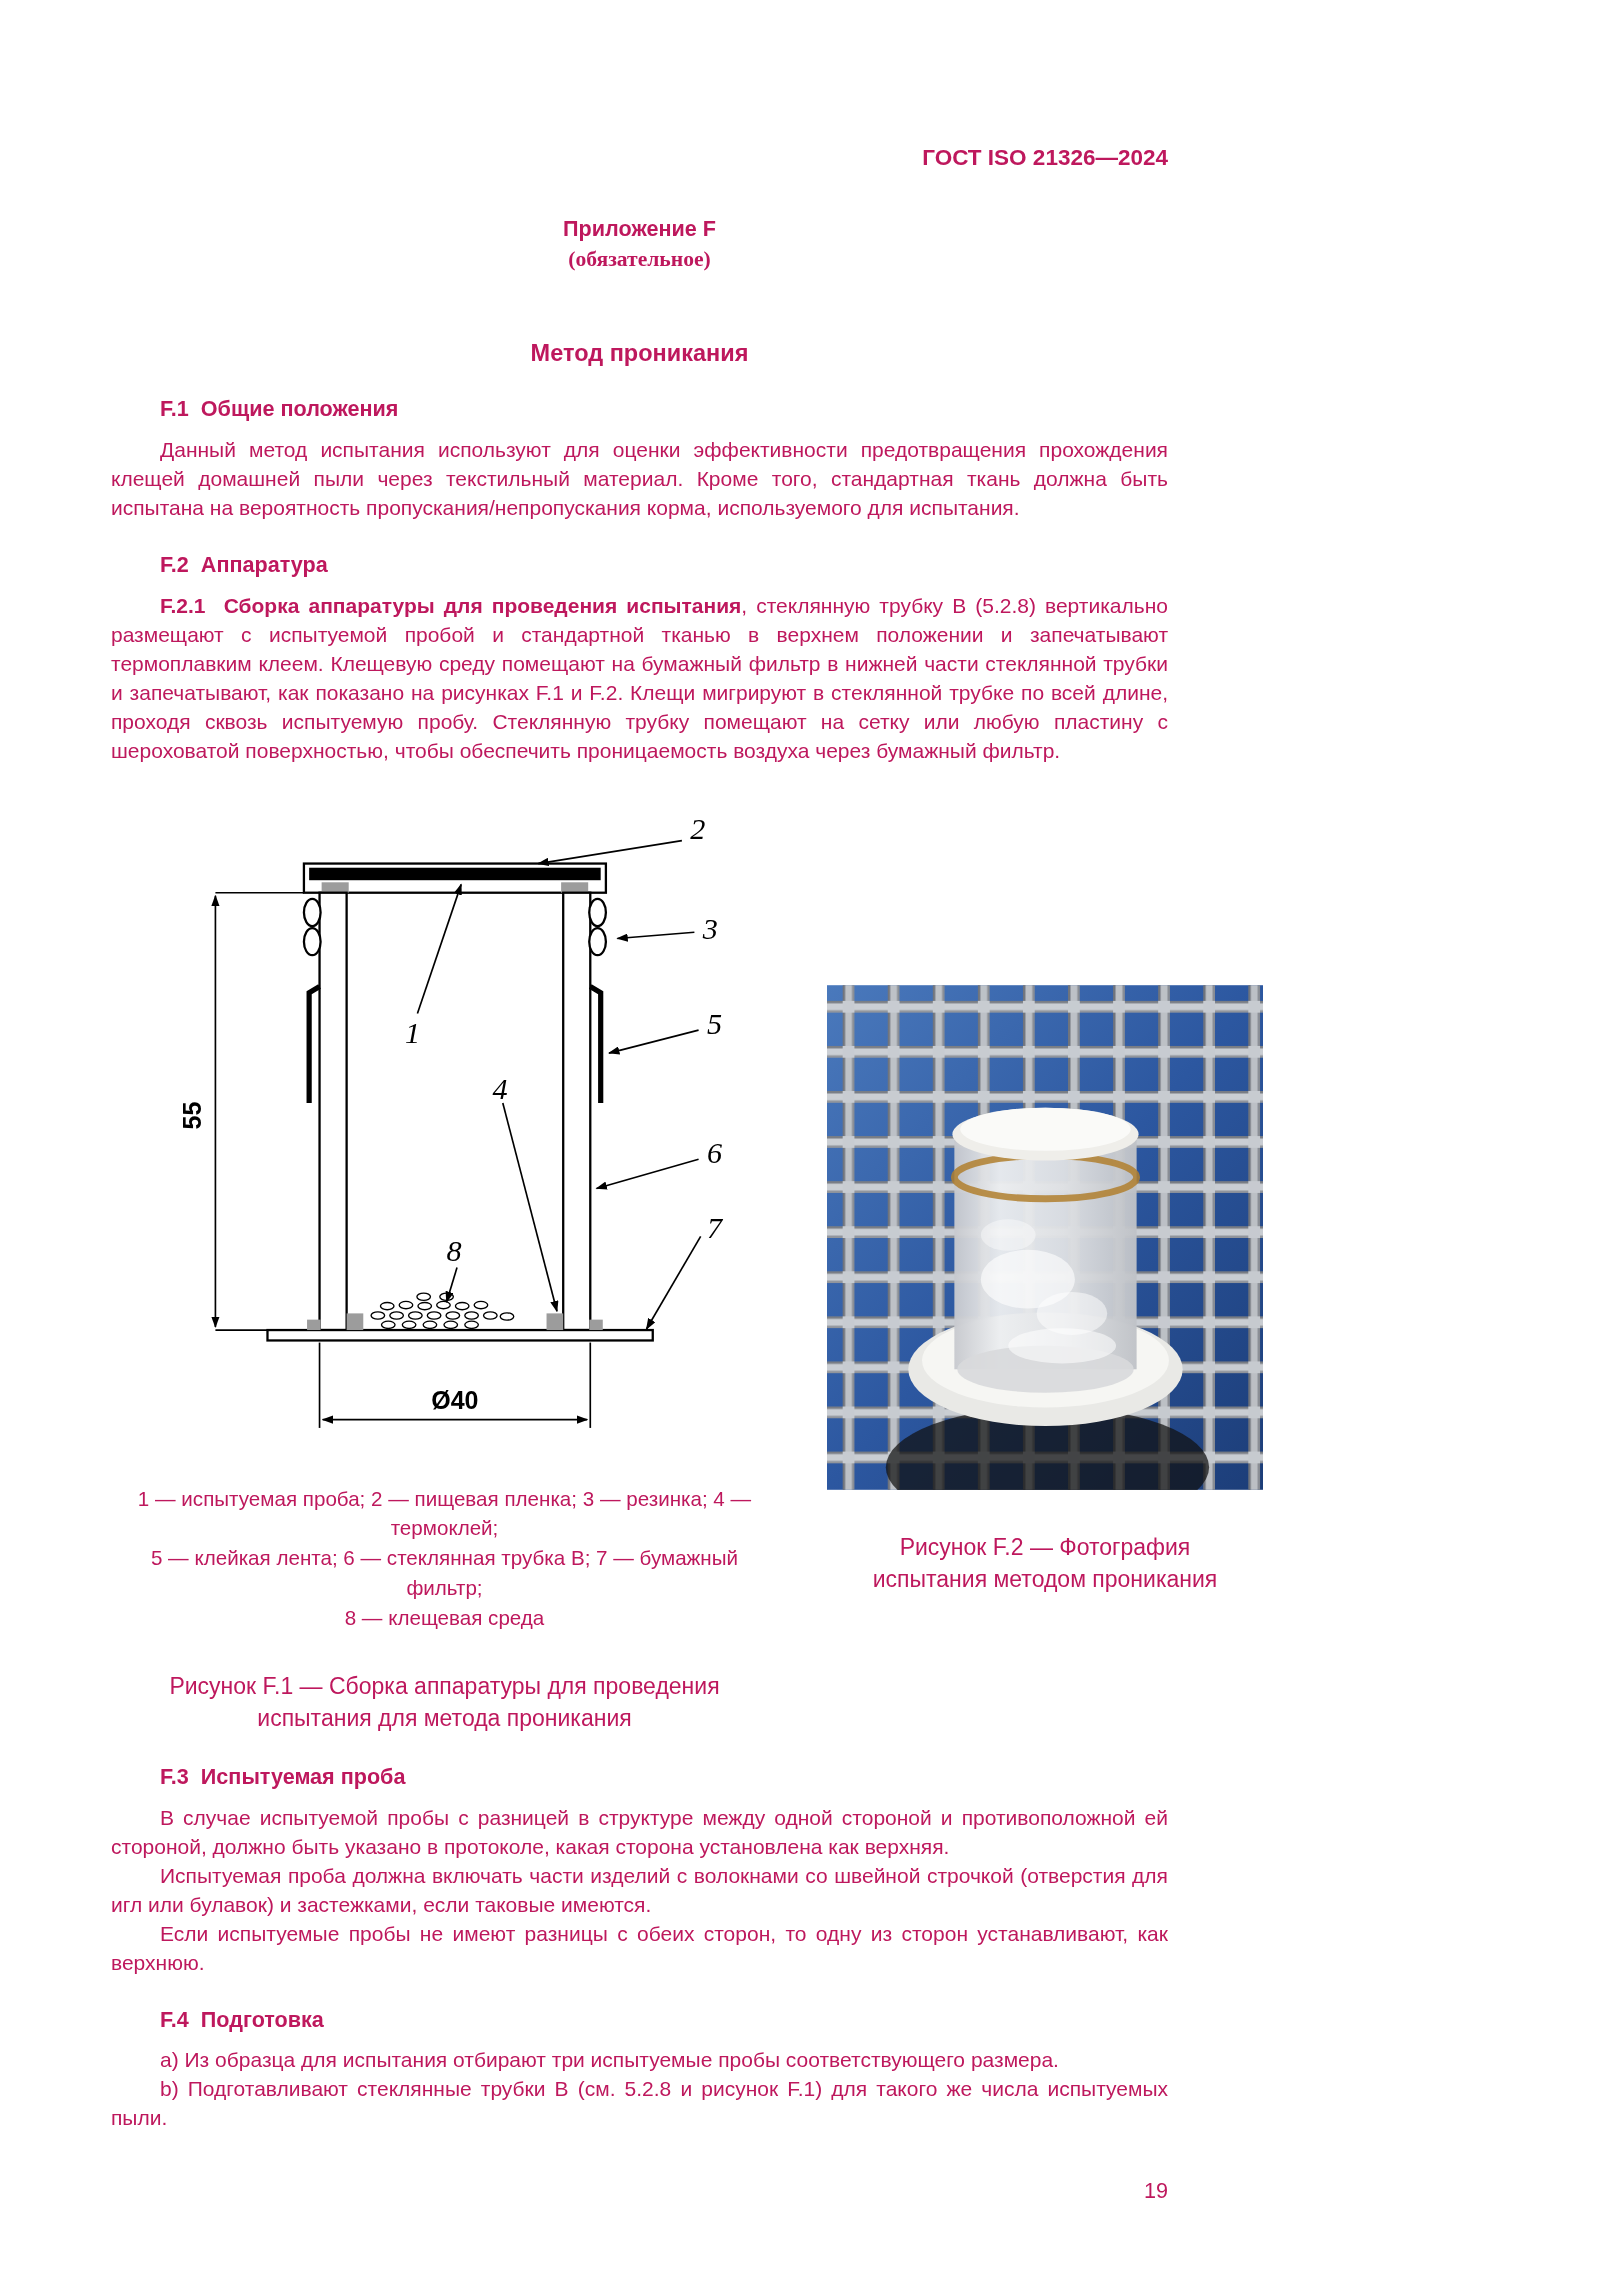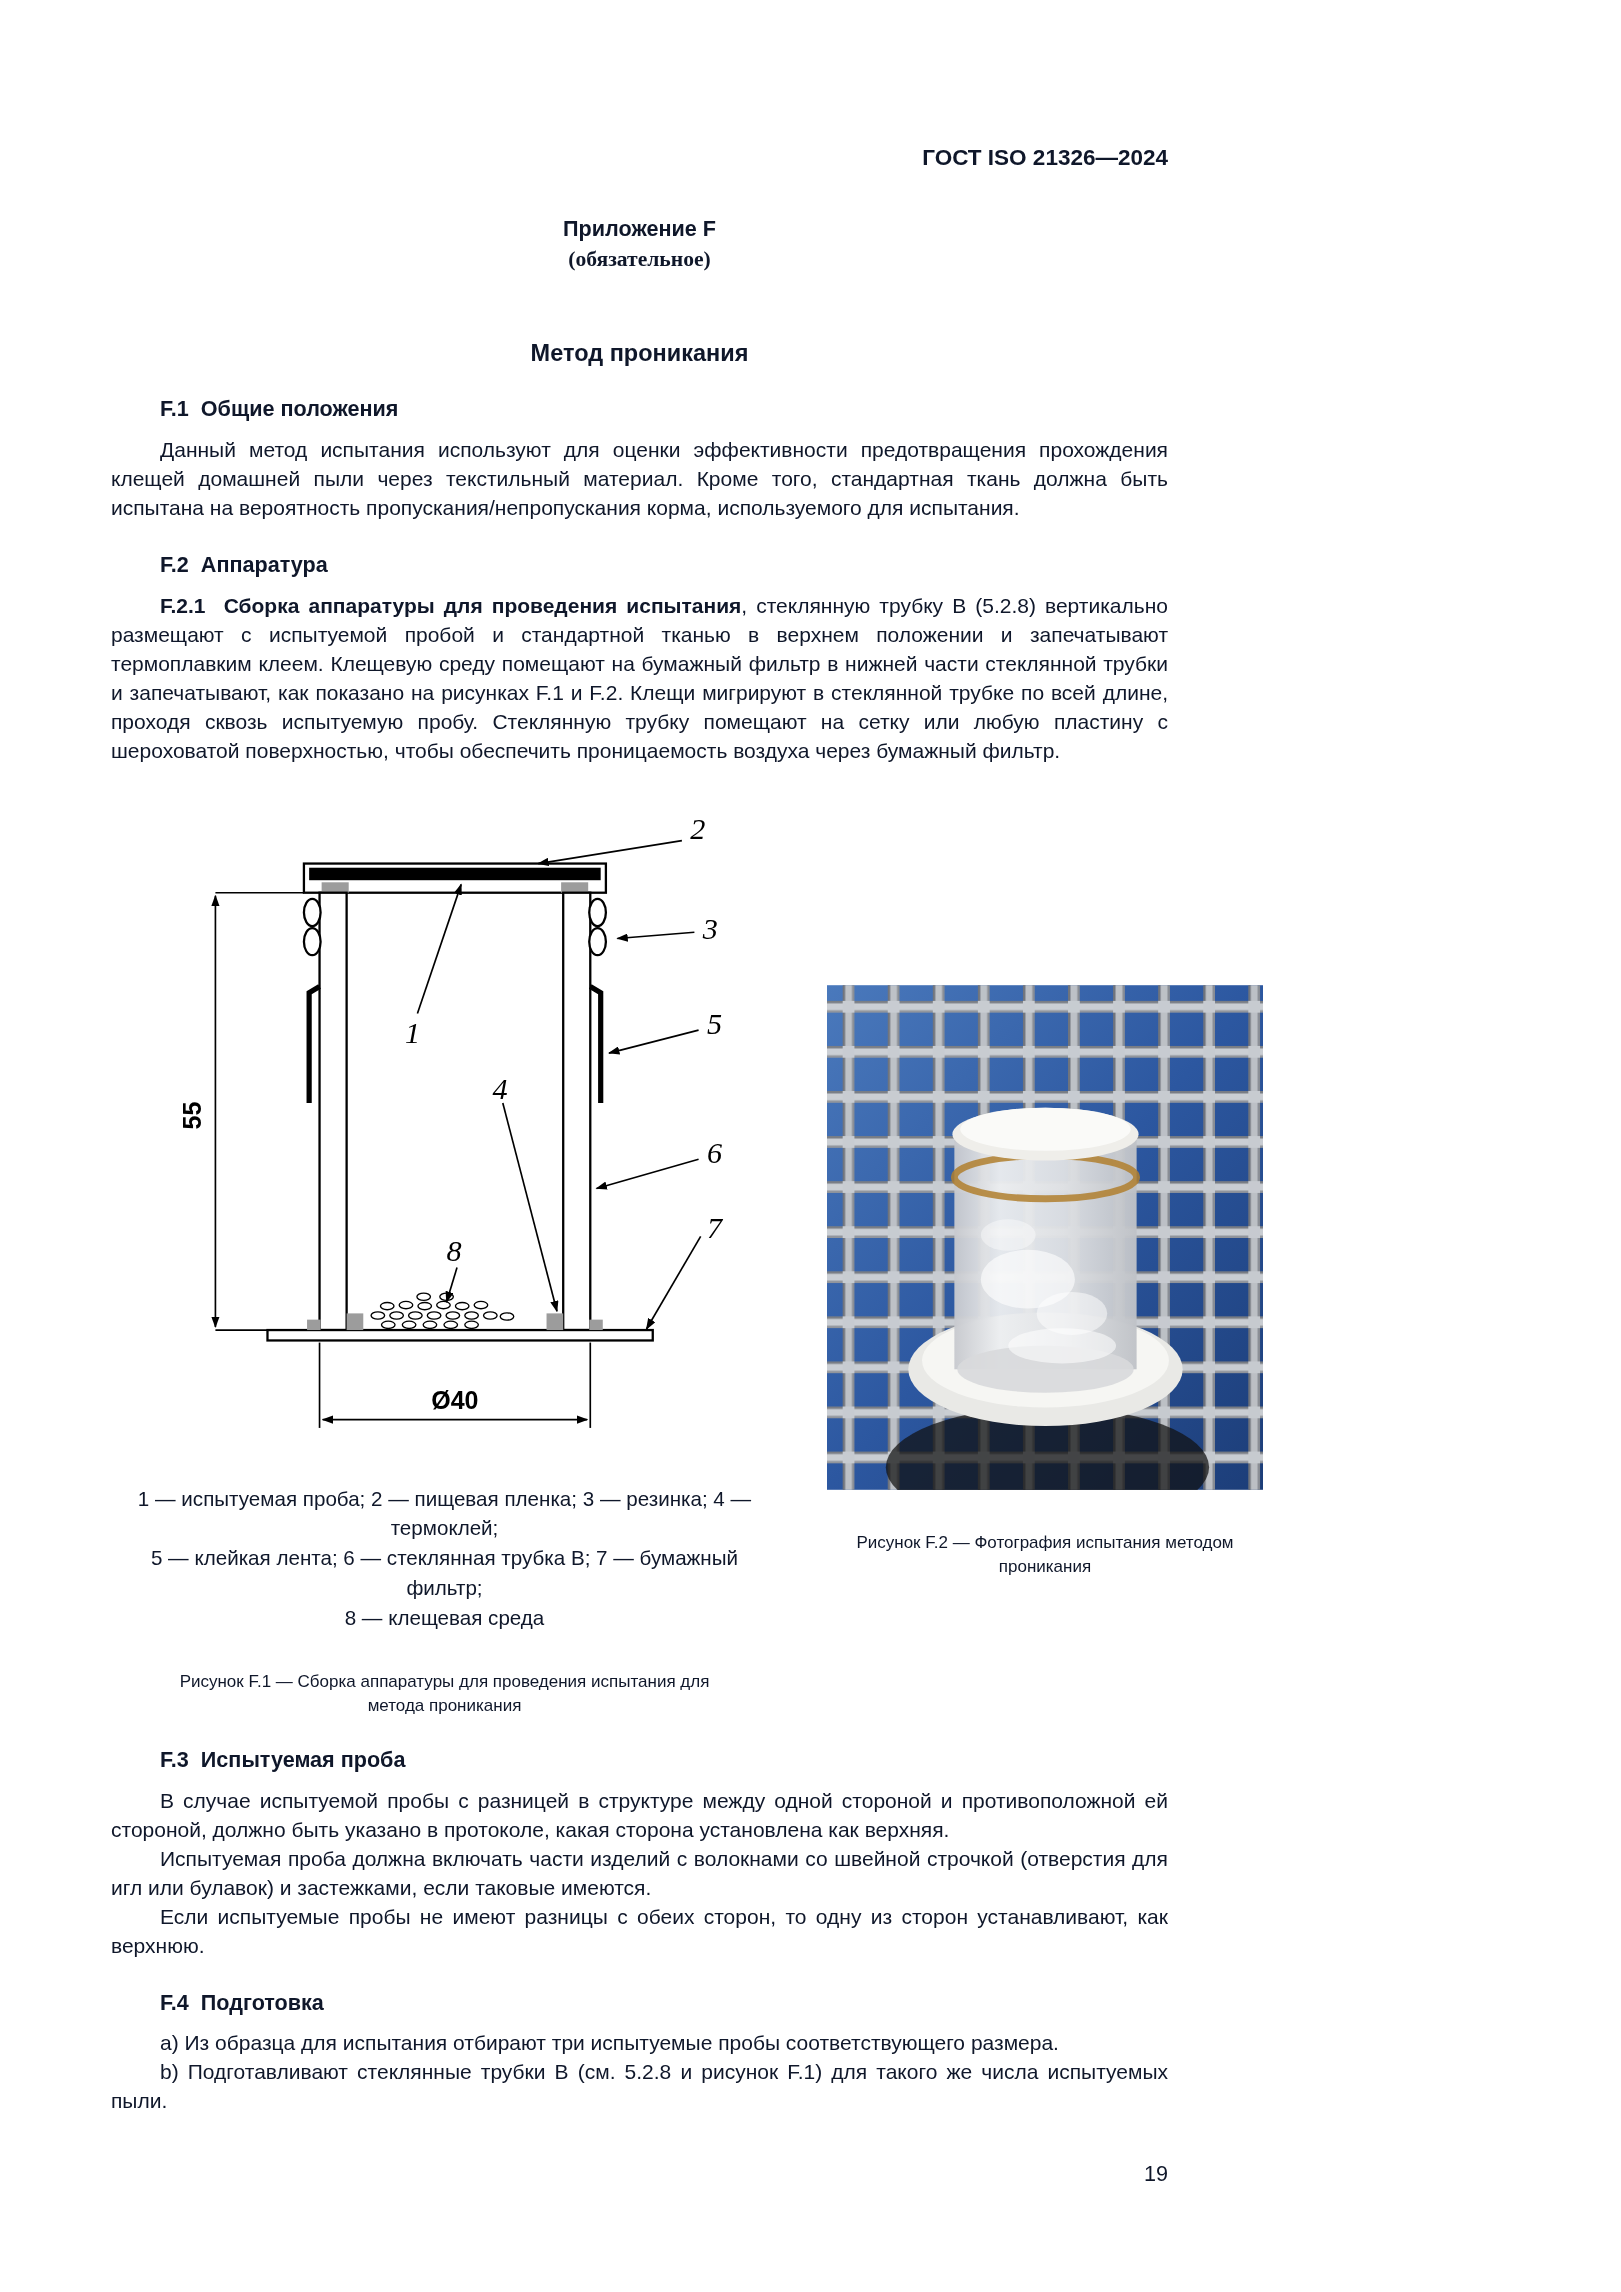--- a/index.html
+++ b/index.html
@@ -1,40 +1,40 @@
 <!DOCTYPE html>
 <html><head>
 <meta charset="utf-8">
 <style>
   html,body { margin:0; padding:0; background:#ffffff; }
   .page {
     width:1468px; height:2293px; background:#ffffff; position:relative;
     box-sizing:border-box; padding:145px 300px 0 111px;
-    font-family:"Liberation Sans", sans-serif; color:#0f172a;
+    font-family:"Liberation Sans", sans-serif; color:#be185d;
   }
   .doc-header { text-align:right; font-weight:bold; font-size:22.5px; }
   .annex-label { text-align:center; font-weight:bold; font-size:21.6px; margin-top:43px; line-height:1.4; }
   .annex-status { text-align:center; font-weight:bold; font-size:21.6px; line-height:1.4;font-family:Liberation Serif, serif; }
   .main-title { text-align:center; font-weight:bold; font-size:23.5px; margin-top:66px; }
   .sec-heading { font-weight:bold; font-size:21.6px; margin:29px 0 13.7px 49px; }
   p.body { font-size:21px; line-height:1.38; text-align:justify; text-indent:49px; margin:0; }
   .figure-row { display:flex; margin-top:33px; }
   .fig-left { width:725px; }
   .fig-right { width:436px; margin-left:49px; }
   .diagram { display:block; margin:0 auto; }
   .diagram line, .diagram polyline { stroke:#000; stroke-width:1.6; fill:none; }
   .diagram .outl { fill:#fff; stroke:#000; stroke-width:2.2; }
   .diagram .glue { fill:#9c9c9c; stroke:none; }
   .diagram .tape { stroke-width:5; }
   .diagram .mite { fill:#fff; stroke:#000; stroke-width:1.3; }
   .diagram .dim { font:700 24px "Liberation Sans", sans-serif; fill:#000; }
   .diagram .co { font:italic 29px "Liberation Serif", serif; fill:#000; }
   .diagram marker path { fill:#000; }
   .legend { text-align:center; font-size:20.6px; line-height:1.45; margin-top:29px; }
-  .caption { text-align:center; font-size:17px; line-height:1.42; margin:37px auto 0; max-width:588px; }
+  .caption { text-align:center; font-size:23px; line-height:1.42; margin:37px auto 0; max-width:588px; }
   .caption-photo { max-width:392px; margin-top:41px; }
   .photo { display:block; margin:186px auto 0; }
   .page-num { text-align:right; font-size:21.6px; margin-top:45px; }
 </style>
 </head>
 <body>
 
 <div class="page">
 
   <div class="doc-header">ГОСТ ISO 21326—2024</div>

